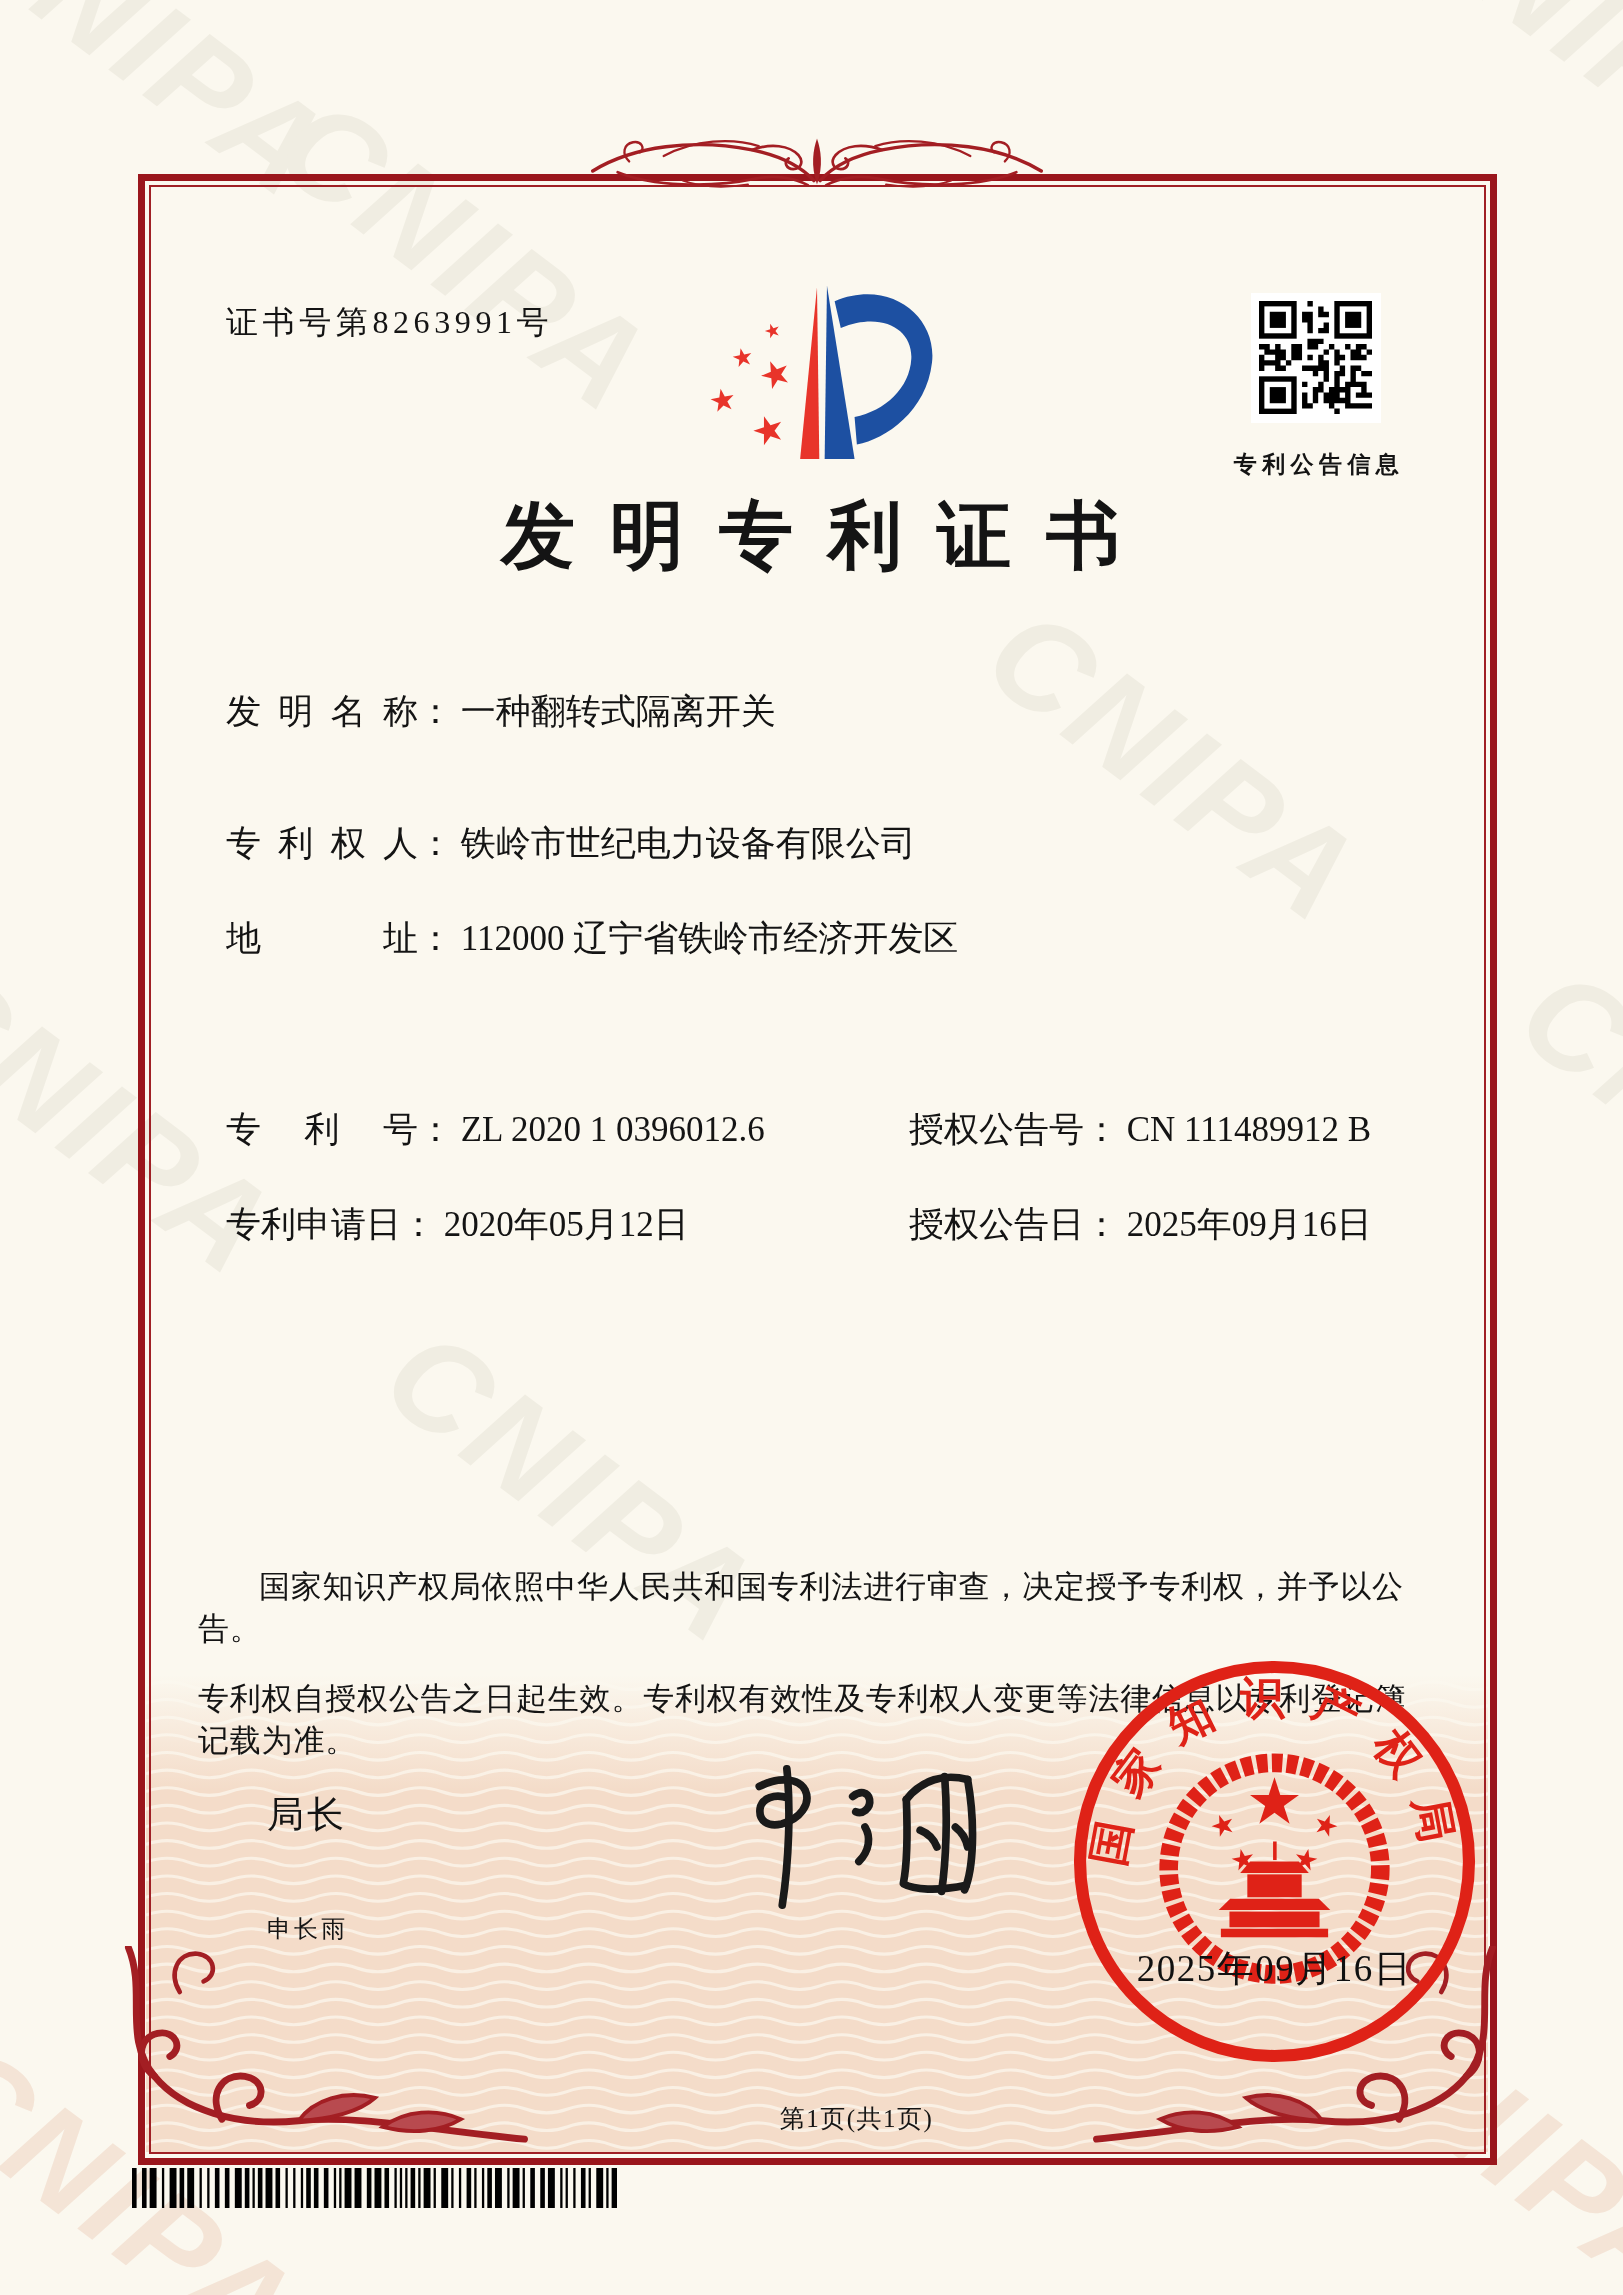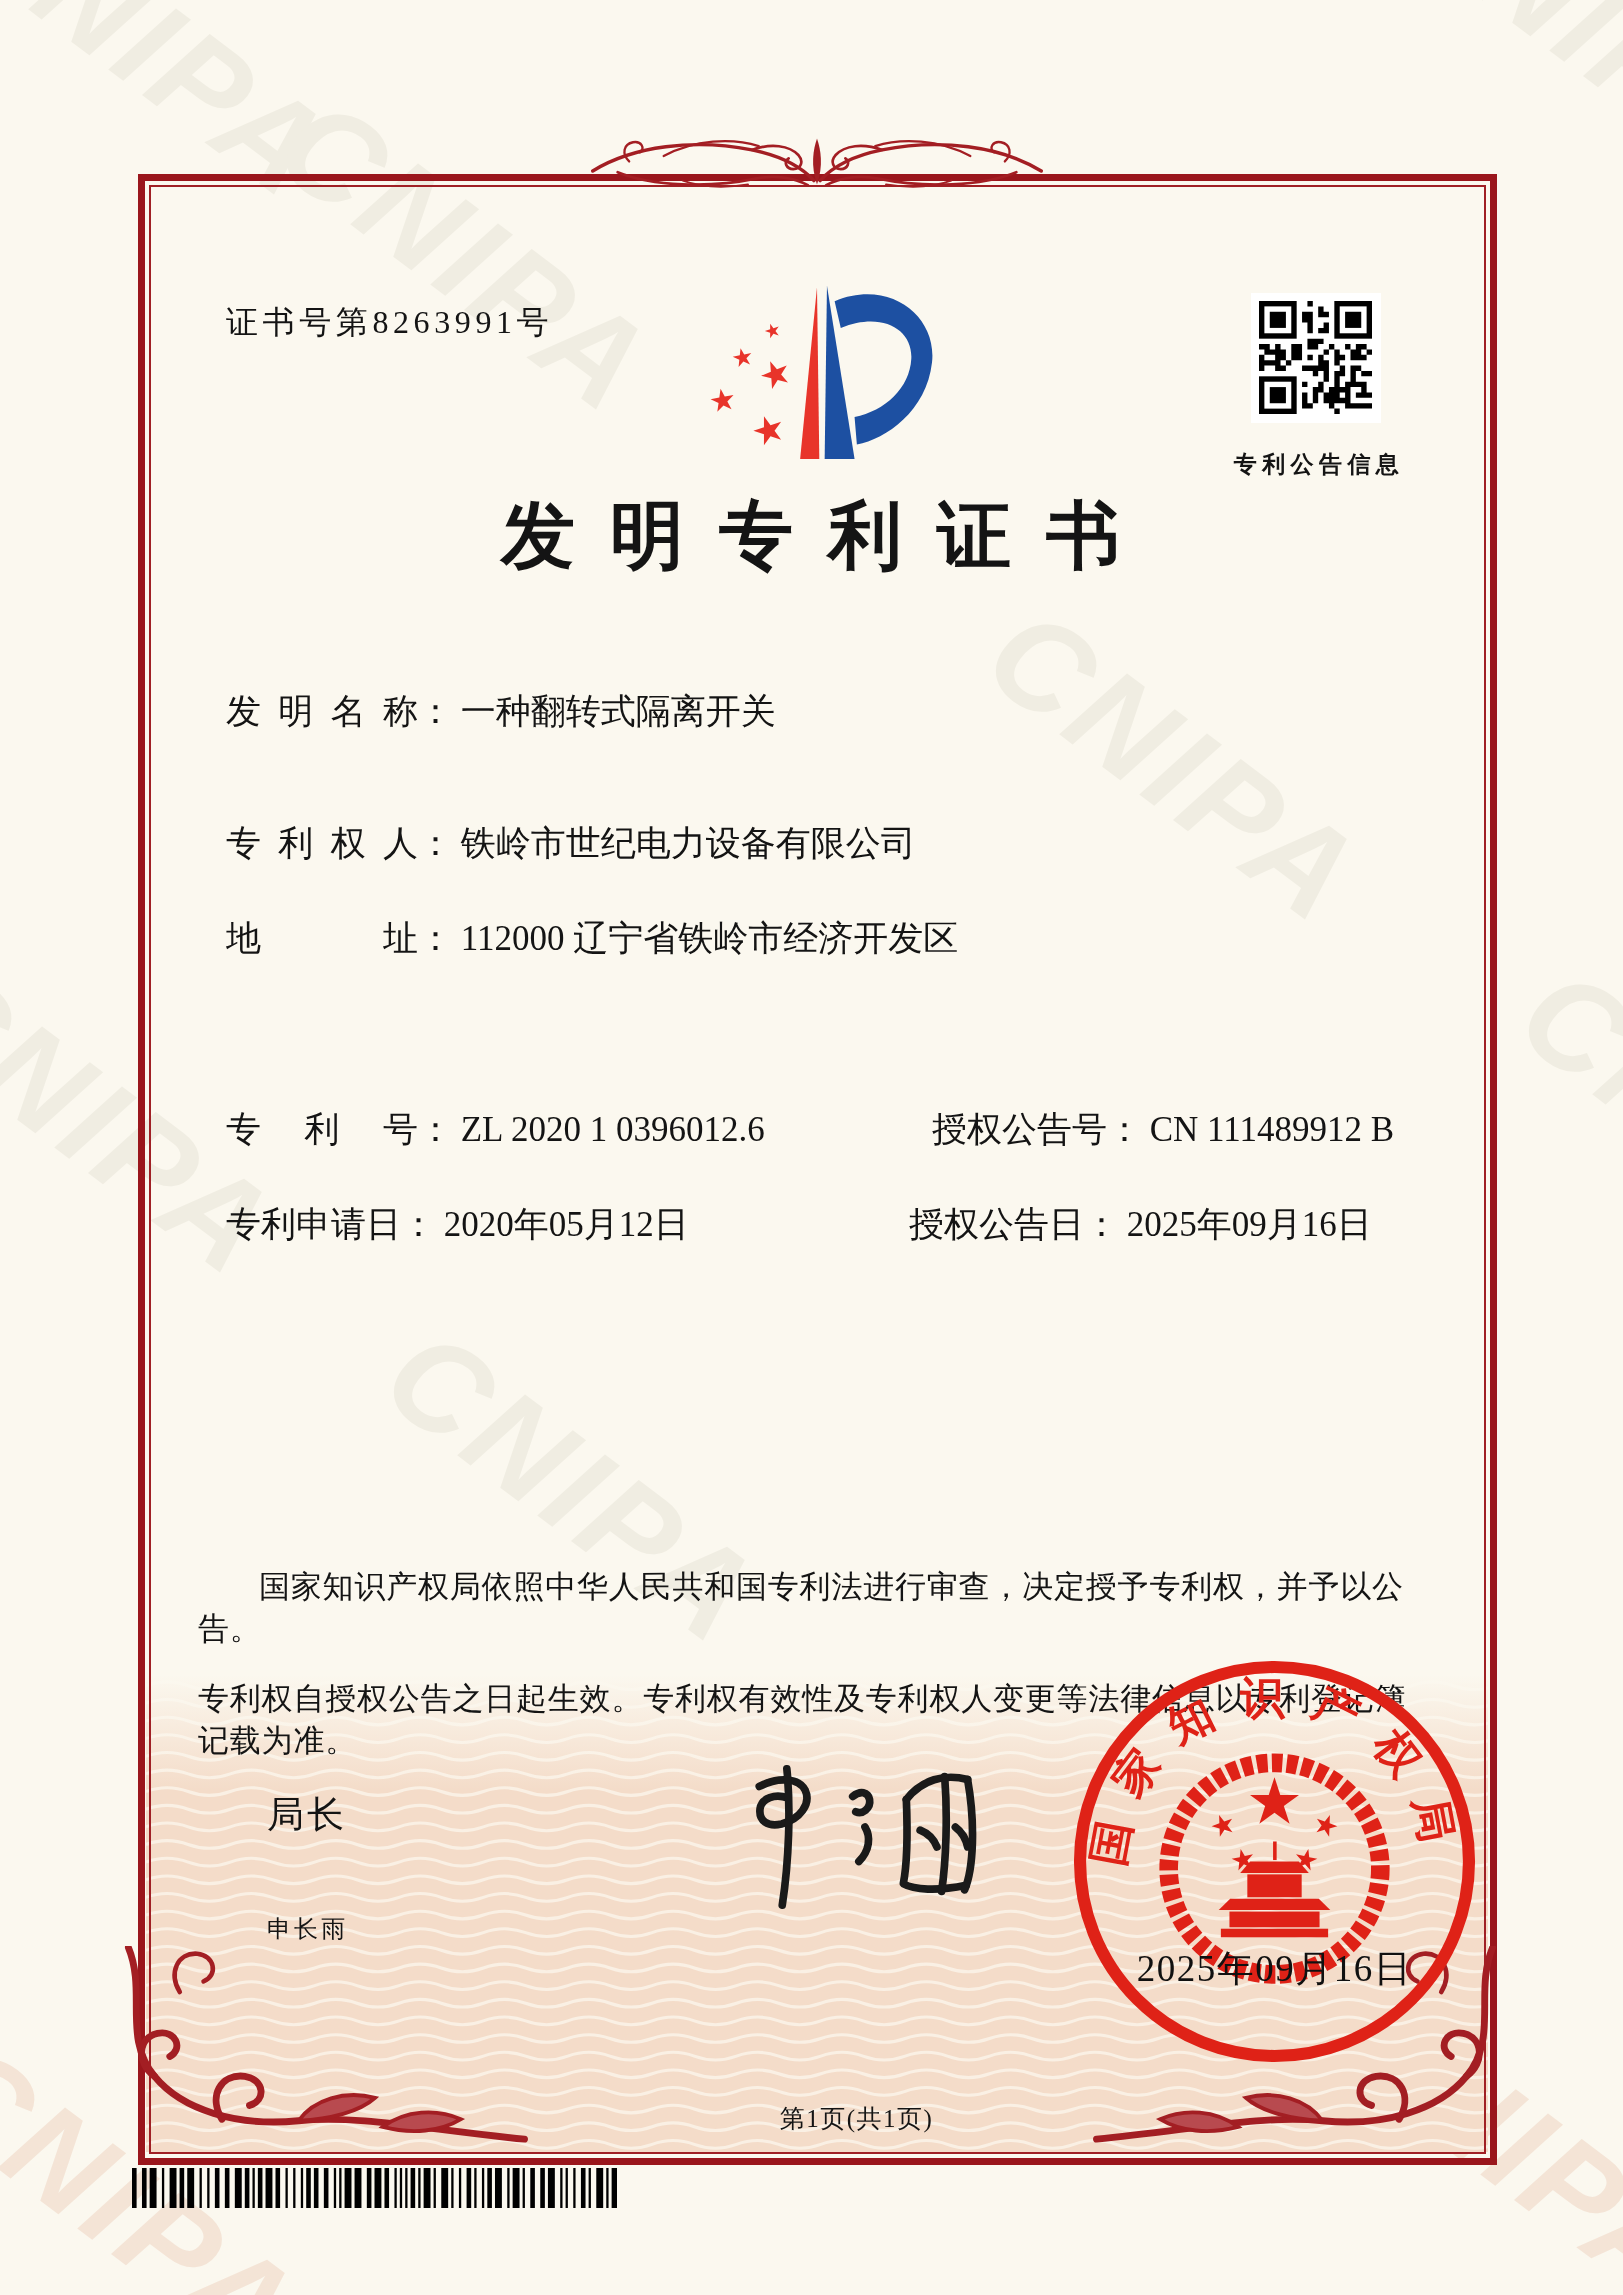--- a/index.html
+++ b/index.html
@@ -38,21 +38,21 @@
   
   .row{position:absolute;font-size:35px;white-space:nowrap;z-index:5;}
   .lbl{display:inline-block;}
   .lbl.j{width:192px;text-align:justify;text-align-last:justify;}
   .colon{display:inline-block;margin-right:7.7px;}
   .r0{left:226px;top:688px;}
   .r1{left:226px;top:820px;}
   .r2{left:226px;top:915px;}
   .r3{left:226px;top:1011px;}
   .r4{left:226px;top:1106px;}
-  .r5{left:909px;top:1106px;margin-left:23px;}
+  .r5{left:909px;top:1106px;}
   .r6{left:226px;top:1201px;}
   .r7{left:909px;top:1201px;}
   .r8{left:226px;top:1297px;}
   .r9{left:226px;top:1394px;}
   
   .legal{position:absolute;left:198px;top:1566px;width:1233px;font-size:31px;
     letter-spacing:0.8px;z-index:5;font-family:Liberation Mono, monospace;}
   .legal .l1{text-indent:61px;margin:0 0 28px 0;}
   .legal .l2{margin:0;}
   

